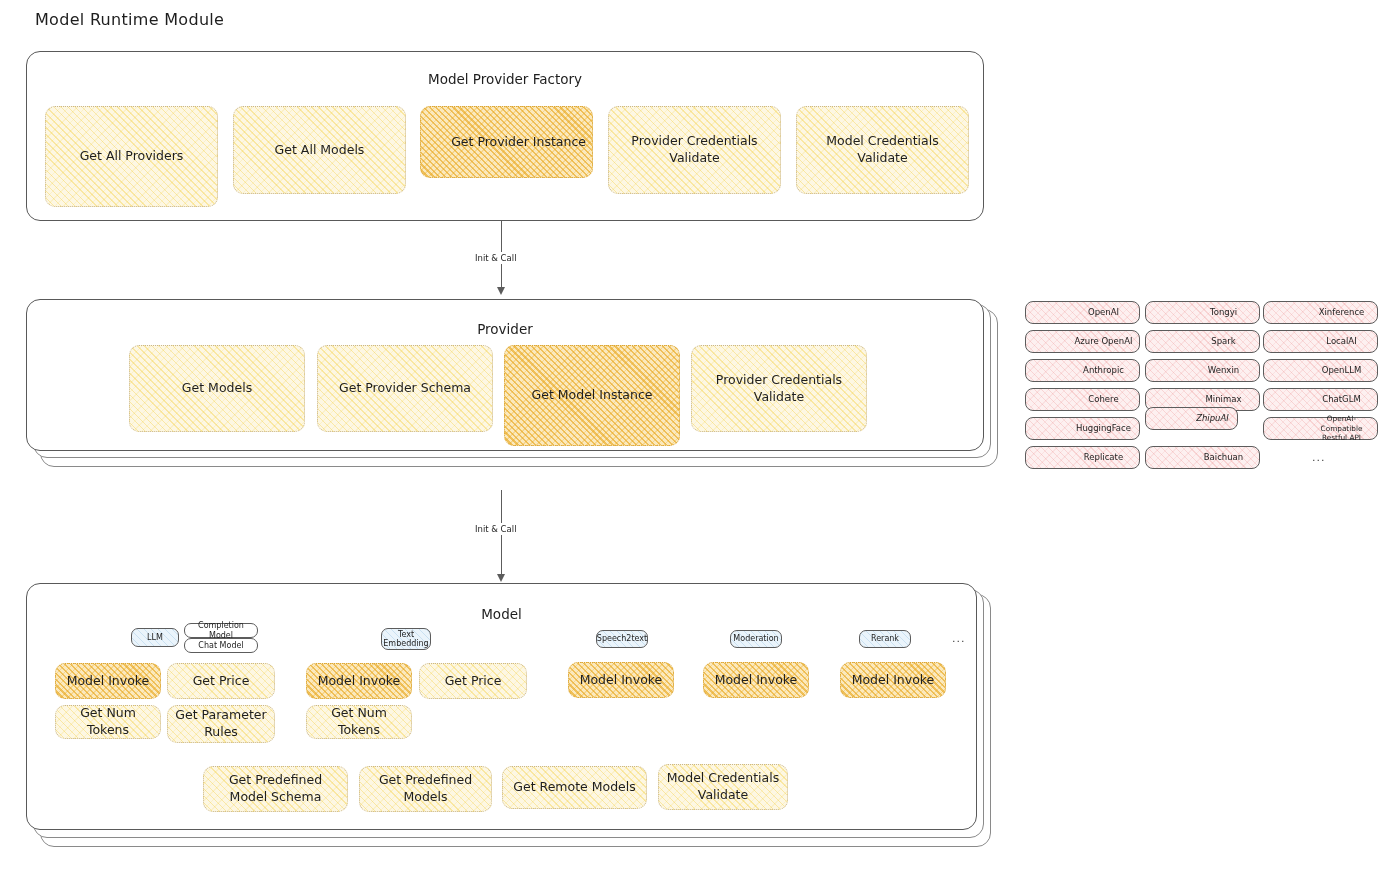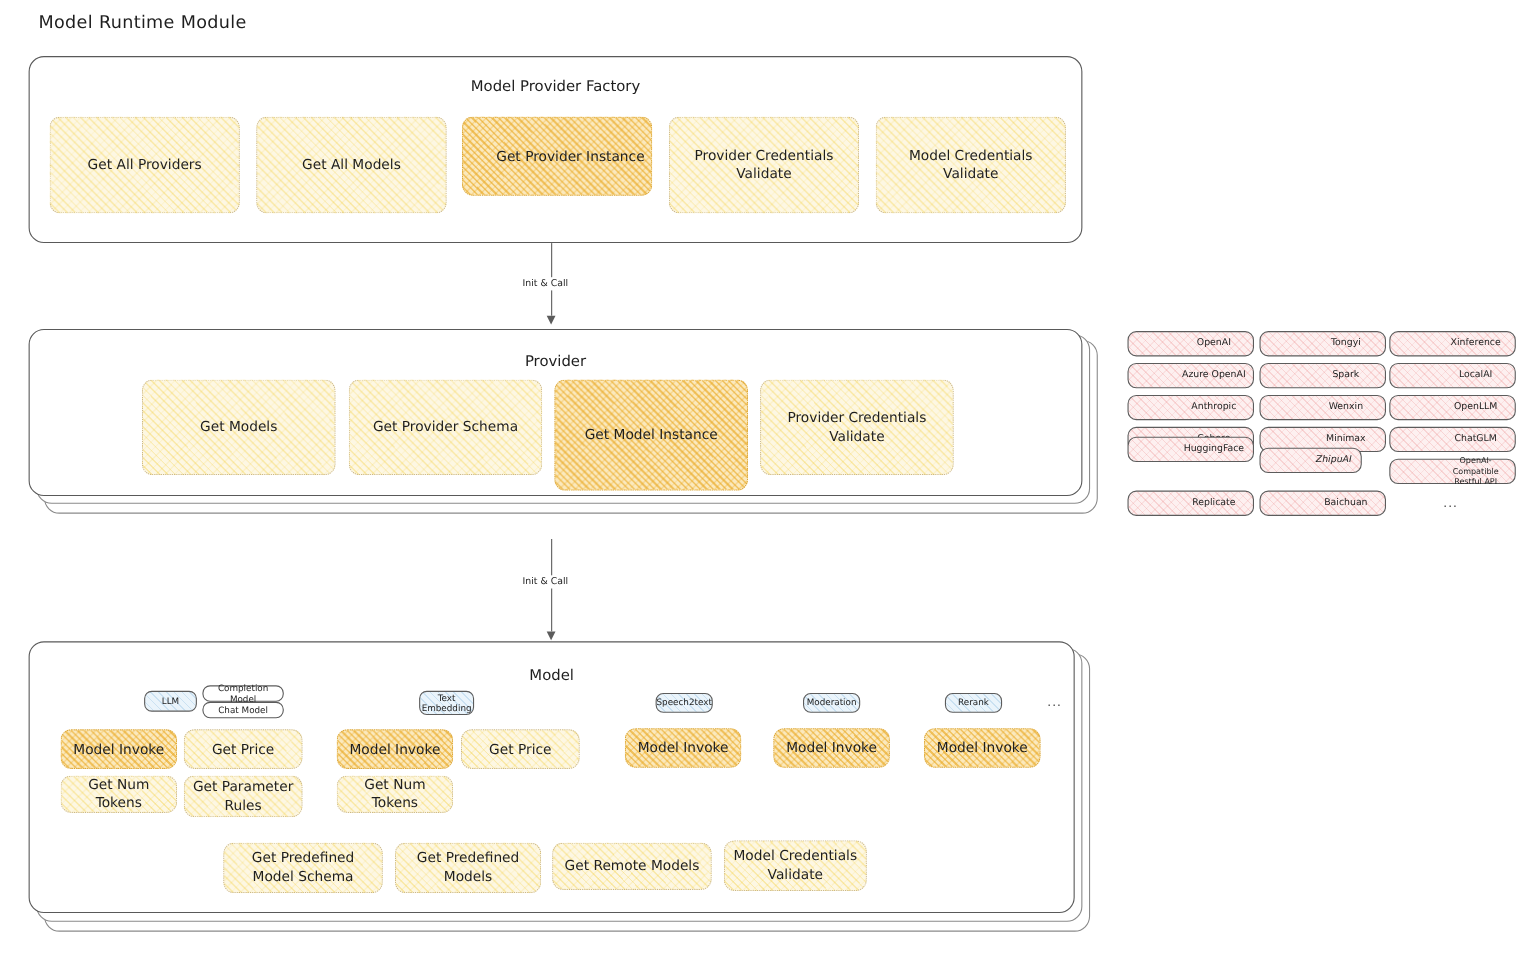--- a/index.html
+++ b/index.html
@@ -125,21 +125,21 @@
 <body>
 
 <div class="canvas">
 
   <div id="page-title">Model Runtime Module</div>
 
   <div class="container" style="left:26px;top:51px;width:958px;height:170px;">
     <div class="container-title" style="top:19px;">Model Provider Factory</div>
   </div>
 
-  <div class="hbox cream" style="left:45px;top:106px;width:173px;height:88px;">
+  <div class="hbox cream" style="left:45px;top:106px;width:173px;height:101px;">
     <span>Get All Providers</span>
   </div>
   <div class="hbox cream" style="left:233px;top:106px;width:173px;height:88px;">
     <span>Get All Models</span>
   </div>
   <div class="hbox gold" style="left:420px;top:106px;width:173px;height:72px;justify-content:flex-end;">
     <span>Get Provider Instance</span>
   </div>
   <div class="hbox cream" style="left:608px;top:106px;width:173px;height:88px;">
     <span>Provider Credentials Validate</span>
@@ -179,21 +179,21 @@
   </div>
   <div class="hbox pink" style="left:1025px;top:330px;width:115px;height:23px;">
     <span>Azure OpenAI</span>
   </div>
   <div class="hbox pink" style="left:1025px;top:359px;width:115px;height:23px;">
     <span>Anthropic</span>
   </div>
   <div class="hbox pink" style="left:1025px;top:388px;width:115px;height:23px;">
     <span>Cohere</span>
   </div>
-  <div class="hbox pink" style="left:1025px;top:397px;width:115px;height:23px;">
+  <div class="hbox pink" style="left:1025px;top:417px;width:115px;height:23px;">
     <span>HuggingFace</span>
   </div>
   <div class="hbox pink" style="left:1025px;top:446px;width:115px;height:23px;text-align:center;">
     <span>Replicate</span>
   </div>
 
   <div class="hbox pink" style="left:1145px;top:301px;width:115px;height:23px;">
     <span>Tongyi</span>
   </div>
   <div class="hbox pink" style="left:1145px;top:330px;width:115px;height:23px;">

